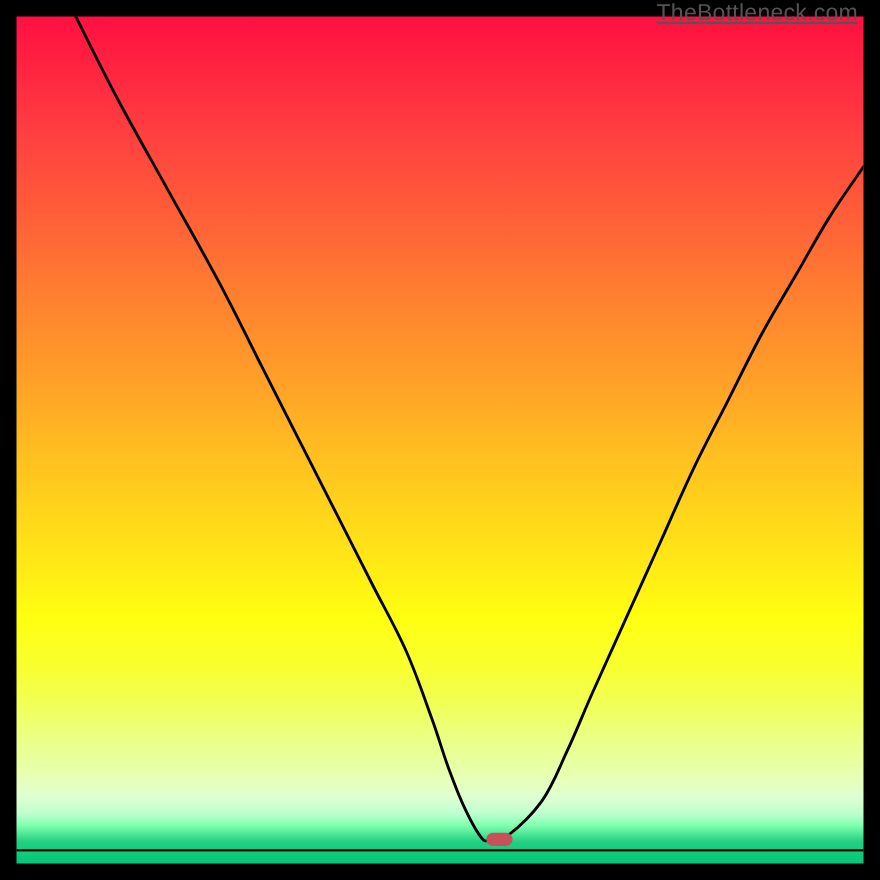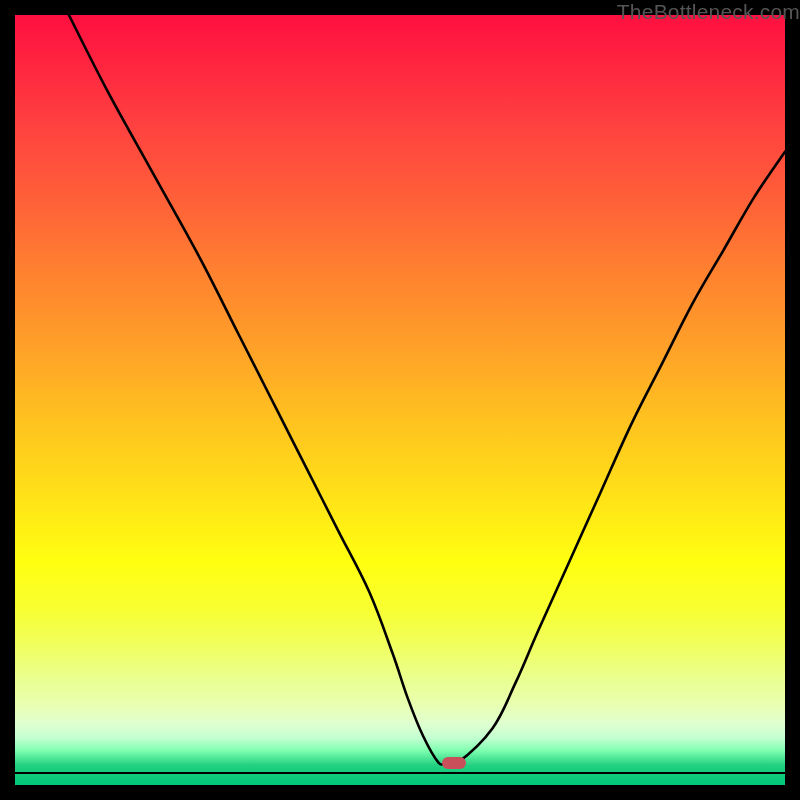--- a/index.html
+++ b/index.html
@@ -35,26 +35,27 @@
       #c0ffd0 94%,
       #80ffb0 95.5%,
       #40e090 96.8%,
       #20d080 97.5%,
       #00c878 100%
     );
   }
   .watermark {
     position: absolute;
     top: 0px;
-    right: 0;
+    right: 20px;
     color: #555;
     font-size: 21px;
     font-weight: 500;
     letter-spacing: 0.2px;
     z-index: 10;
+    text-decoration: underline;
   }
   .curve-svg {
     position: absolute;
     left: 0;
     top: 0;
     width: 100%;
     height: 100%;
   }
   .baseline {
     position: absolute;

